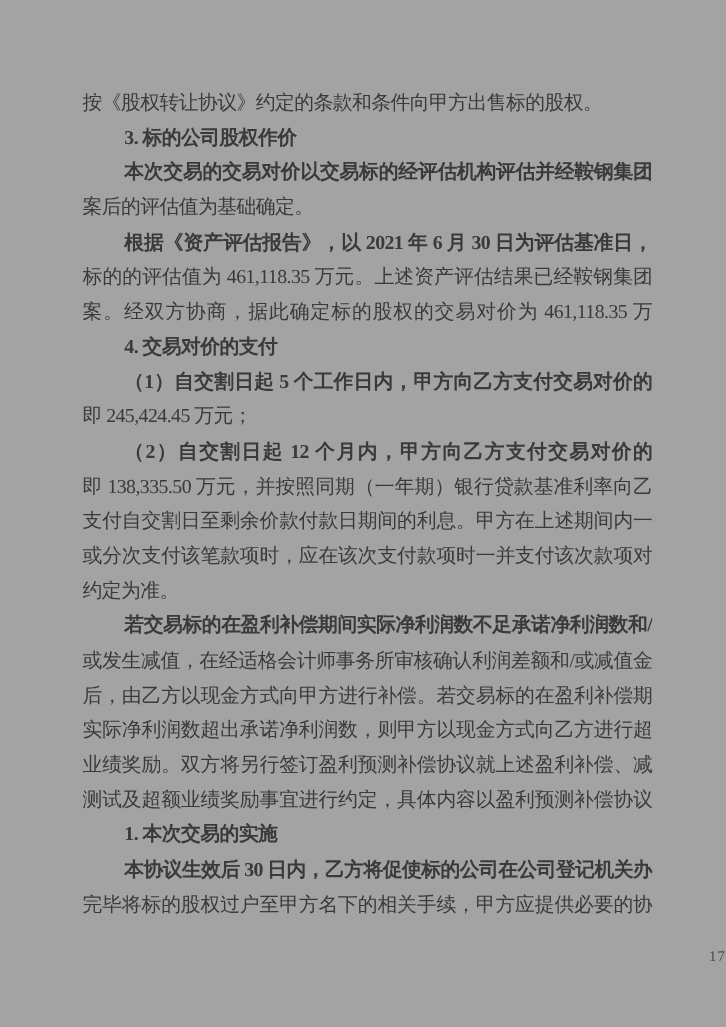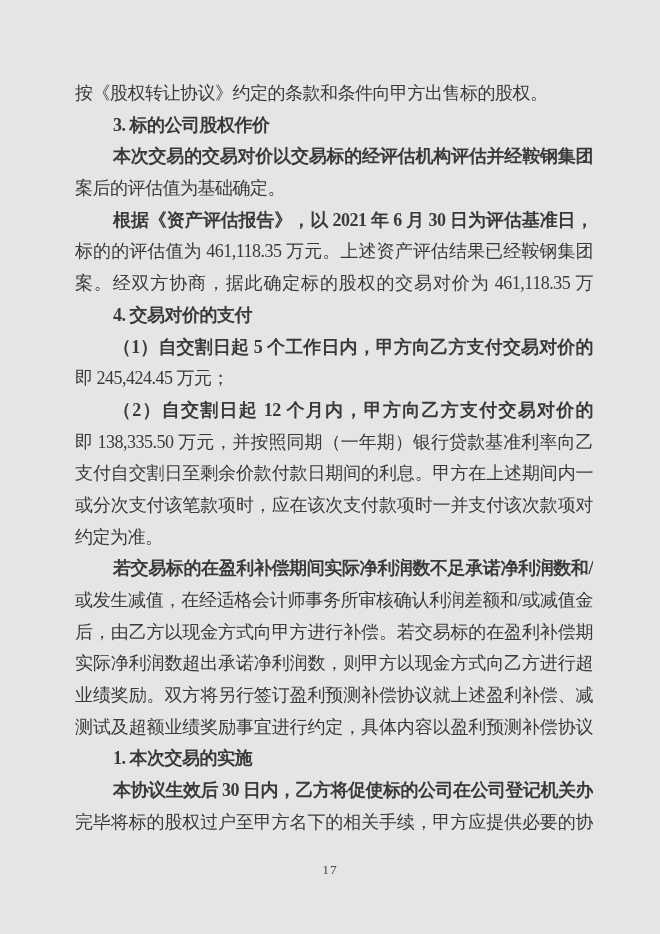--- a/index.html
+++ b/index.html
@@ -10,21 +10,21 @@
   body {
     width: 660px;
     height: 934px;
     font-family: "Liberation Serif", "DejaVu Serif", serif;
     overflow: hidden;
   }
   .page {
     position: relative;
     width: 660px;
     height: 934px;
-    background: #e5e5e5;
+    background: #a3a3a3;
     overflow: hidden;
   }
   .text-block {
     position: absolute;
     left: 75px;
     top: 78px;
     width: 518px;
     color: #3a3a3a;
   }
   .line {
@@ -45,21 +45,21 @@
     text-indent: 38px;
     font-weight: bold;
   }
   .page-number {
     position: absolute;
     top: 860px;
     left: 0;
     width: 100%;
     height: 20px;
     line-height: 20px;
-    text-align: center;
+    text-align: right;
     font-size: 13.5px;
     color: #4a4a4a;
     letter-spacing: 1px;
   }
 </style>
 </head>
 <body>
 
 <div class="page">
   <div class="text-block" id="document-body">

